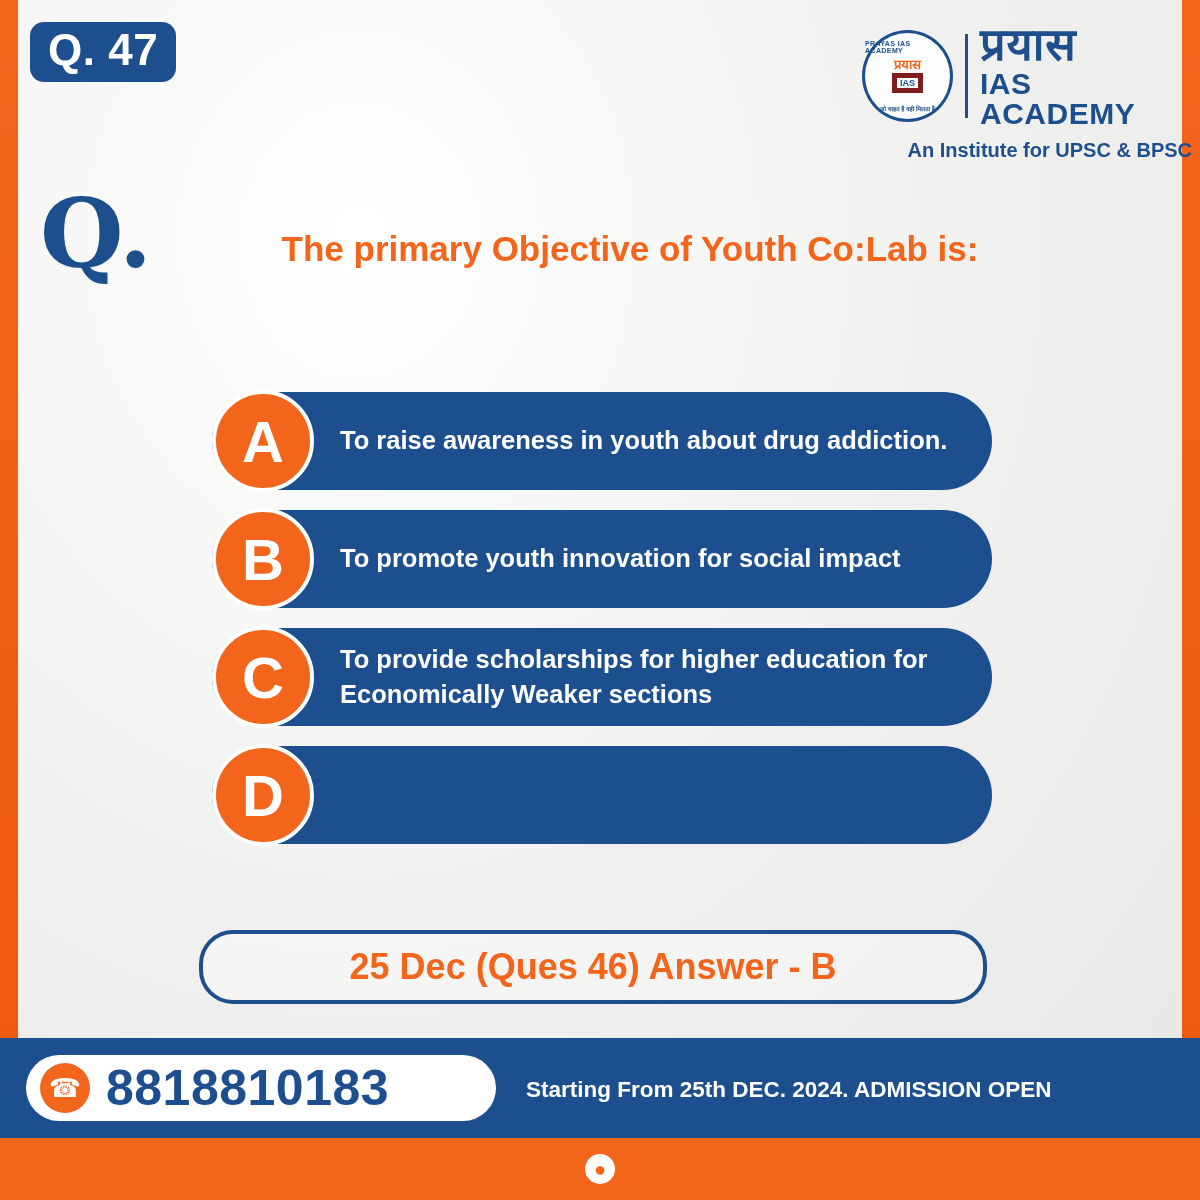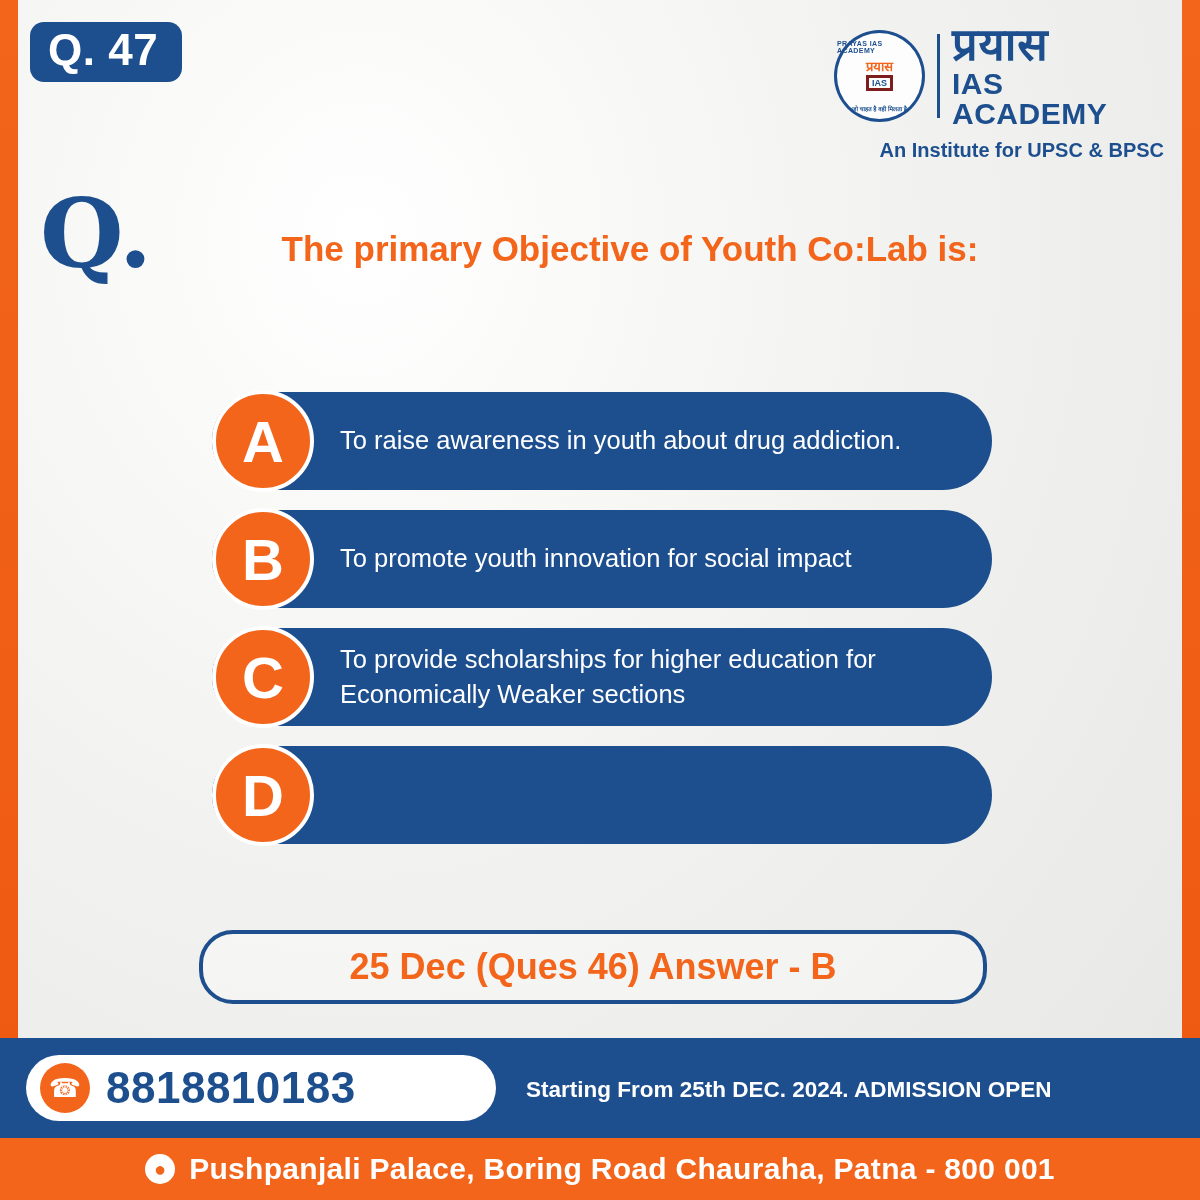--- a/index.html
+++ b/index.html
@@ -47,21 +47,21 @@
     background: linear-gradient(180deg,#f2651b,#ef5a12);
   }
 
   
   .qnum {
     position: absolute;
     left: 30px; top: 22px;
     background: #1d4f8f;
     color: #ffffff;
     border-radius: 14px;
-    padding: 6px 24px 10px 18px;
+    padding: 6px 18px 10px 18px;
     font-size: 44px;
     font-weight: bold;
     letter-spacing: .5px;
     line-height: 1;
   }
   .title-wrap {
     position: absolute;
     left: 398px; top: 28px;
     width: 330px;
     text-align: center;
@@ -87,21 +87,21 @@
     font-size: 34px;
     font-weight: bold;
     font-style: italic;
     letter-spacing: 1px;
     line-height: 1;
     border: 3px solid #ffffff;
   }
 
   .brand {
     position: absolute;
-    right: 36px; top: 22px;
+    right: 8px; top: 22px;
     width: 330px;
     display: flex;
     flex-direction: column;
     align-items: flex-end;
   }
   .brand-row {
     display: flex;
     align-items: center;
     gap: 12px;
   }
@@ -127,21 +127,21 @@
   .seal-mid {
     font-size: 13px;
     color: #f2651b;
     font-weight: bold;
     line-height: 1;
   }
   .seal-ias {
     font-size: 9px;
     font-weight: bold;
     color: #1d4f8f;
-    border: 3px solid #7f1d1d;
+    border: 5px solid #7f1d1d;
     padding: 0 3px;
     margin-top: 2px;
   }
   .seal-bot {
     position: absolute;
     bottom: 6px;
     font-size: 6px;
     color: #1d4f8f;
     font-weight: bold;
   }
@@ -225,21 +225,21 @@
     display: flex;
     align-items: center;
     justify-content: center;
     box-sizing: border-box;
   }
   .opt-text {
     margin-left: 128px;
     margin-right: 26px;
     color: #ffffff;
     font-size: 25.5px;
-    font-weight: normal;
+    font-weight: bold;
     line-height: 1.38;
   }
   .opt-text.single {
     margin-left: 138px;
   }
 
   
   .answer {
     position: absolute;
     left: 199px;
@@ -289,21 +289,21 @@
     background: #f2651b;
     display: flex;
     align-items: center;
     justify-content: center;
     color: #ffffff;
     font-size: 26px;
     margin-right: 16px;
   }
   .phone-num {
     color: #1d4f8f;
-    font-size: 44px;
+    font-size: 50px;
     font-weight: bold;
     letter-spacing: .5px;
     line-height: 1;
   }
   .course {
     margin-left: 30px;
     color: #ffffff;
   }
   .course-l1 {
     font-size: 31px;
@@ -400,16 +400,15 @@
       <div class="phone-pill">
         <div class="phone-icon">☎</div>
         <div class="phone-num">8818810183</div>
       </div>
       <div class="course">
         <div class="course-l2">Starting From 25th DEC. 2024. ADMISSION OPEN</div>
       </div>
     </div>
     <div class="footer-bottom">
       <div class="pin-icon">●</div>
-      <div class="addr">Pushpanjali Palace, Boring Road Chauraha, Patna - 800 001</div>
     </div>
   </div>
 </div>
 
 </body></html>

